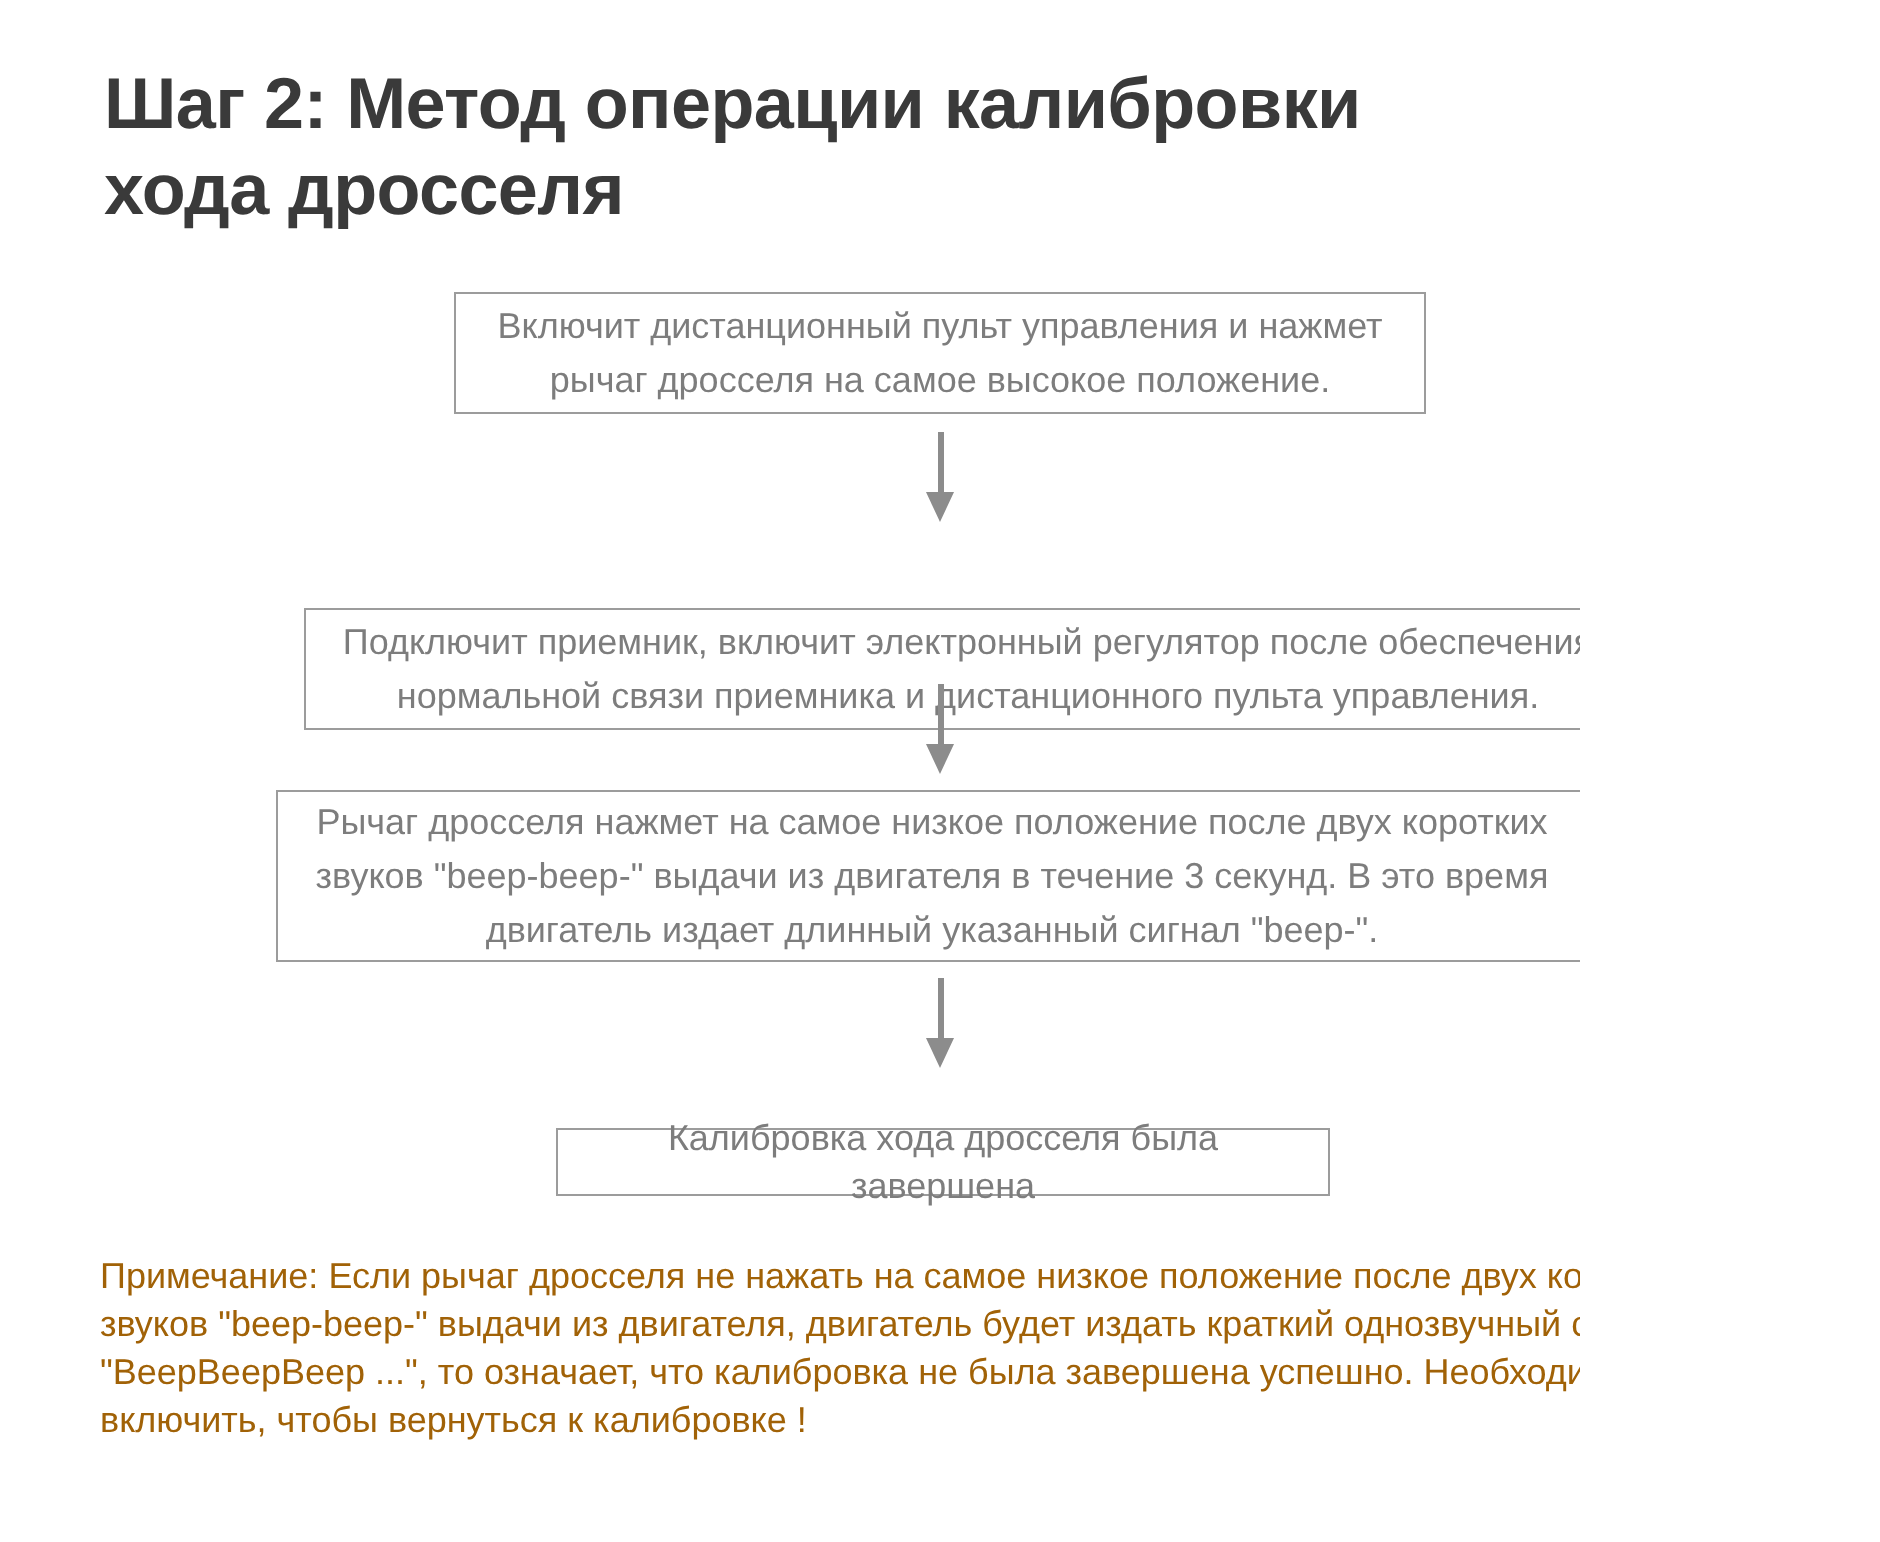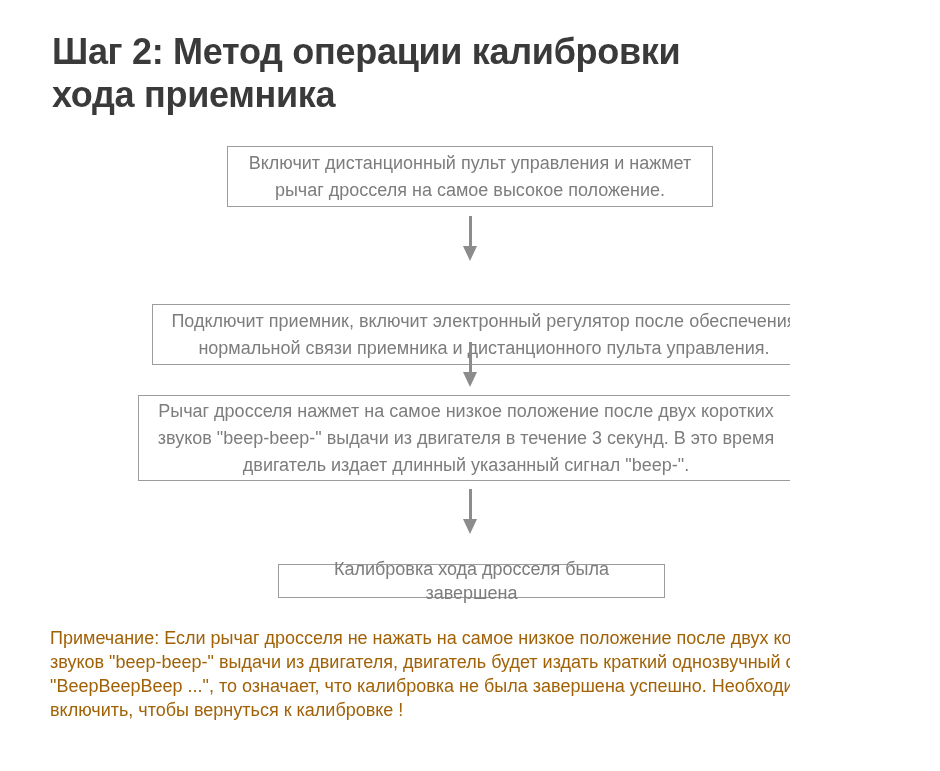--- a/index.html
+++ b/index.html
@@ -68,21 +68,21 @@
     color: #a16207;
   }
 </style>
 </head>
 <body>
 
 <div class="page">
 
   <h1 class="title">
     <span>Шаг 2: Метод операции калибровки</span>
-    <span>хода приемника</span>
+    <span>хода дросселя</span>
   </h1>
 
   <div class="box box1">Включит дистанционный пульт управления и нажмет рычаг дросселя на самое высокое положение.</div>
 
   <div class="arrow arrow1">
     <span class="shaft"></span>
     <span class="head"></span>
   </div>
 
   <div class="box box2">Подключит приемник, включит электронный регулятор после обеспечения нормальной связи приемника и дистанционного пульта управления.</div>

